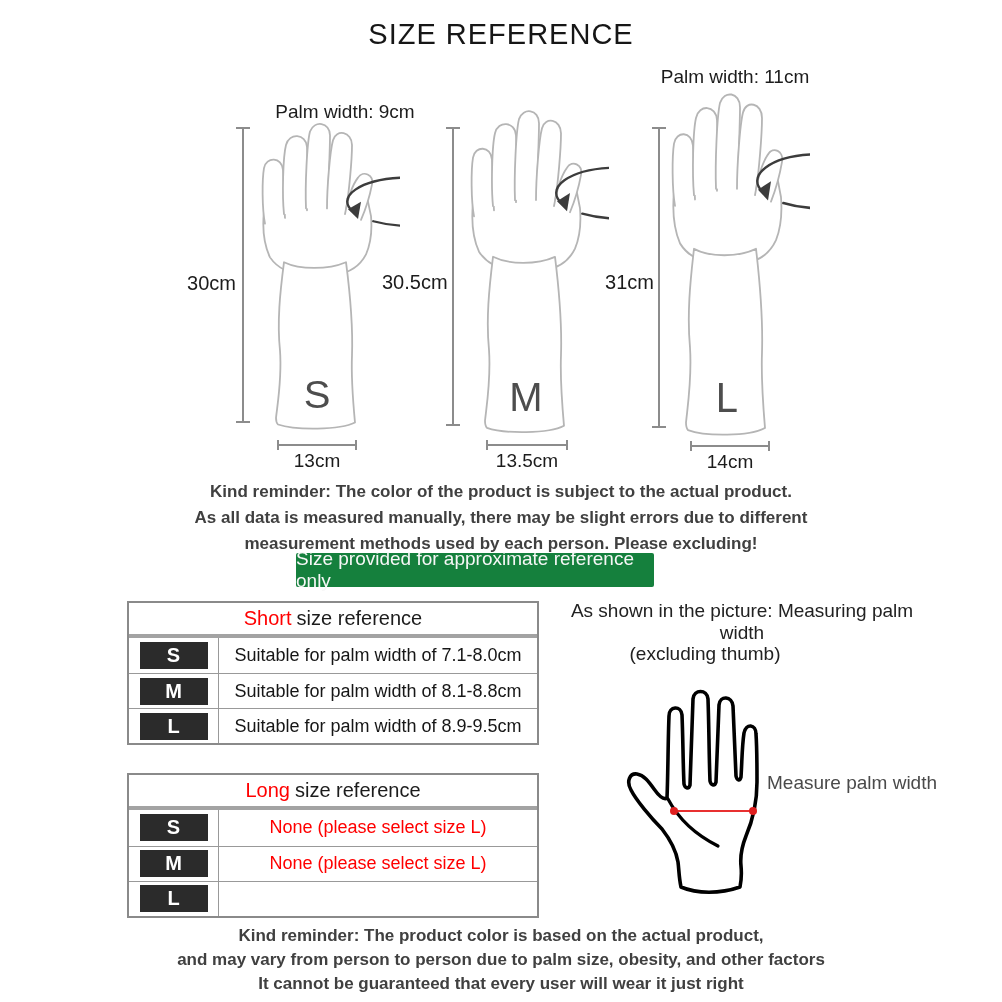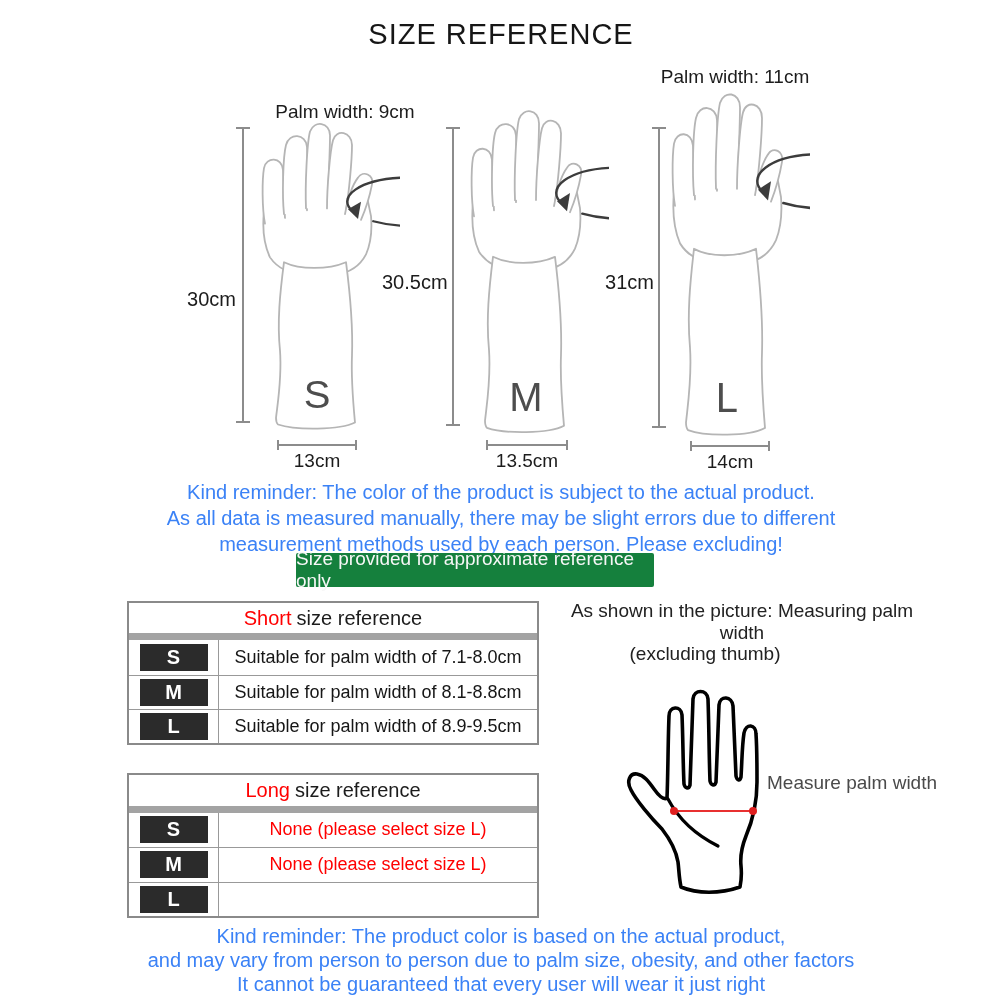--- a/index.html
+++ b/index.html
@@ -11,26 +11,26 @@
   .len-label{font-size:20px;color:#1c1c1c;text-align:right;width:62px;}
   .width-label{font-size:19px;color:#1c1c1c;text-align:center;width:100px;}
   .vline{width:2px;background:#8c8c8c;}
   .vline::before,.vline::after{content:"";position:absolute;left:-6px;width:14px;height:2px;background:#8c8c8c;}
   .vline::before{top:0;} .vline::after{bottom:0;}
   .hline{height:2px;background:#8c8c8c;}
   .hline::before,.hline::after{content:"";position:absolute;top:-4px;width:2px;height:10px;background:#8c8c8c;}
   .hline::before{left:0;} .hline::after{right:0;}
   .glove{position:absolute;}
   .glove-letter{font-family:"Liberation Sans",sans-serif;font-size:40px;fill:#4d4d4d;text-anchor:middle;}
-  .reminder{width:100%;text-align:center;font-size:20px;line-height:26px;color:#3b82f6;}
+  .reminder{width:100%;text-align:center;font-size:17px;line-height:26px;color:#404040;font-weight:bold;}
   .banner{left:296px;top:553px;width:358px;height:34px;background:#15803d;color:#f7f7f7;
           font-size:19px;display:flex;align-items:center;justify-content:center;border-radius:2px;}
   .ref-table{left:127px;width:412px;border:2px solid #8a8a8a;background:#fff;box-sizing:border-box;
              display:flex;flex-direction:column;}
-  .table-header{height:33px;border-bottom:7px solid #a3a3a3;display:flex;align-items:center;
+  .table-header{height:33px;border-bottom:4px solid #a3a3a3;display:flex;align-items:center;
                 justify-content:center;font-size:20px;color:#1c1c1c;}
   .table-header .accent{color:#ff0000;margin-right:5px;}
   .table-row{height:37px;display:flex;box-sizing:border-box;}
   .table-row + .table-row{border-top:1px solid #999;}
   .size-cell{width:90px;border-right:1px solid #999;display:flex;align-items:center;justify-content:center;box-sizing:border-box;}
   .size-badge{width:68px;height:27px;background:#2b2b2b;color:#fff;font-size:20px;font-weight:700;
               display:flex;align-items:center;justify-content:center;}
   .desc-cell{flex:1;display:flex;align-items:center;justify-content:center;font-size:18px;color:#161616;}
   .desc-cell.red{color:#ff0000;}
   .note-line{font-size:19px;color:#222;text-align:center;}
@@ -58,21 +58,21 @@
         <path fill="none" stroke="#3c3c3c" stroke-width="2.4" d="M 133.3 105.4 A 61 25 0 1 0 113 95.5"></path>
         <polygon fill="#3c3c3c" stroke="none" points="121,85 108,93 118,103"></polygon>
       </g>
     </defs>
   </svg>
 
   <div class="abs page-title">SIZE REFERENCE</div>
 
   <div class="abs palm-label" style="left:245px;top:101px">Palm width: 9cm</div>
   <div class="abs vline" style="left:242px;top:127px;height:296px"></div>
-  <div class="abs len-label" style="left:174px;top:288px">30cm</div>
+  <div class="abs len-label" style="left:174px;top:272px">30cm</div>
   <svg class="glove" style="left:240px;top:120px;width:160px;height:317px" viewBox="0 0 160 330" preserveAspectRatio="none">
     <use href="#glove-art"></use>
     <text x="77" y="300" class="glove-letter">S</text>
   </svg>
   <div class="abs hline" style="left:277px;top:444px;width:80px"></div>
   <div class="abs width-label" style="left:267px;top:450px">13cm</div>
 
   <div class="abs vline" style="left:452px;top:127px;height:299px"></div>
   <div class="abs len-label" style="left:382px;top:271px">30.5cm</div>
   <svg class="glove" style="left:449px;top:107px;width:160px;height:334px" viewBox="0 0 160 330" preserveAspectRatio="none">

